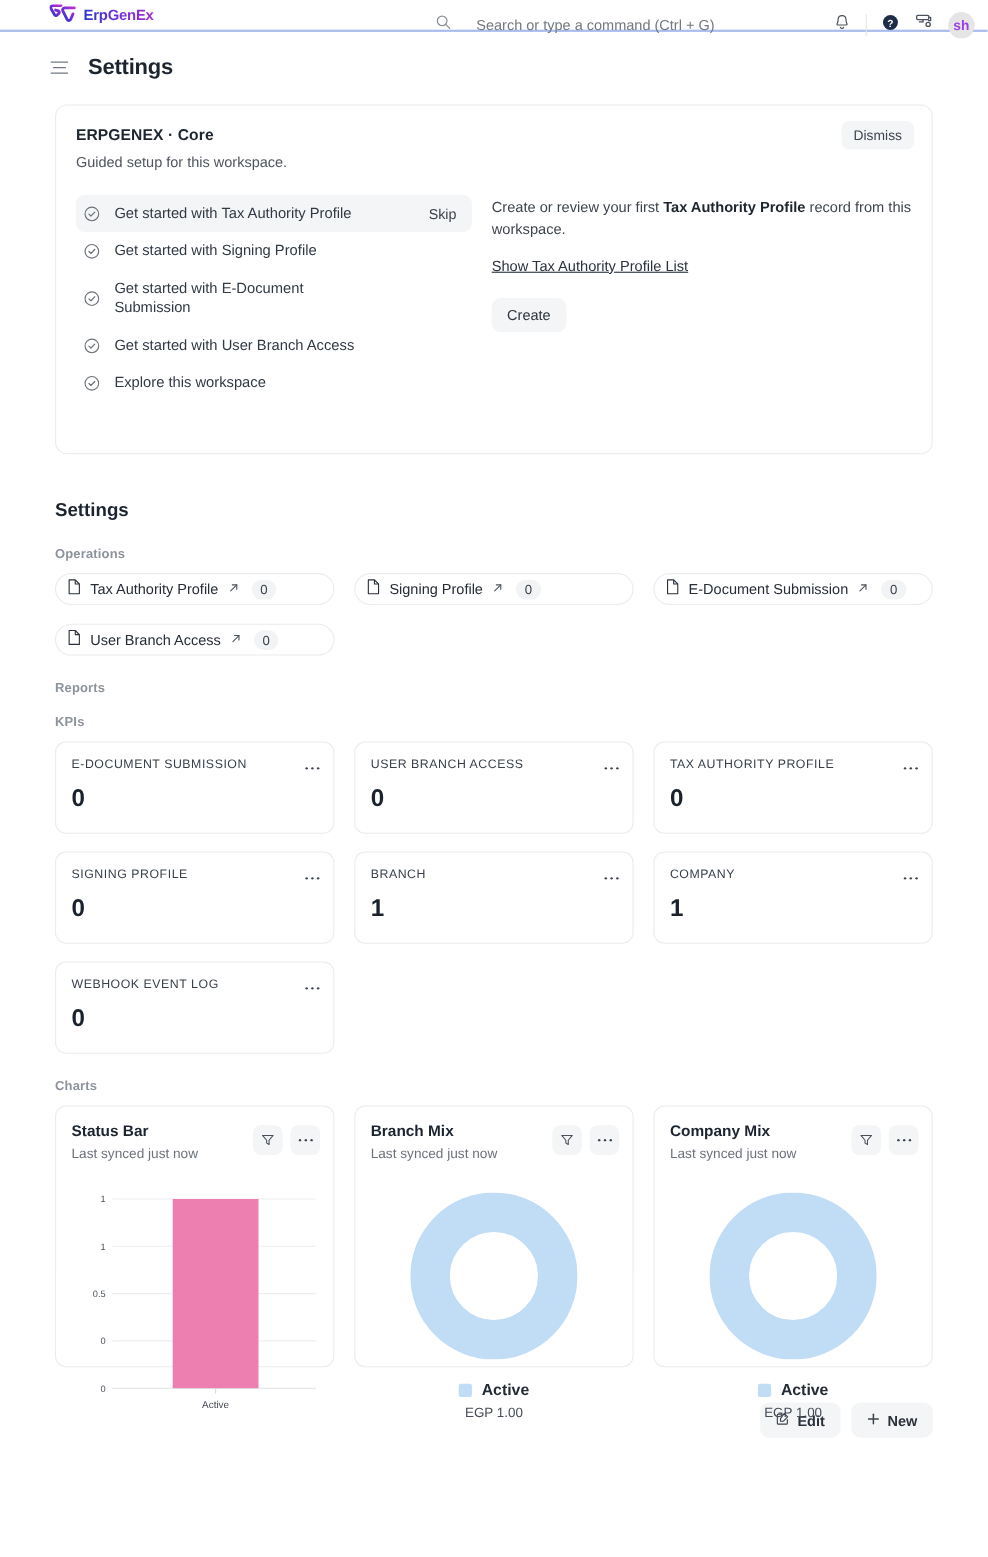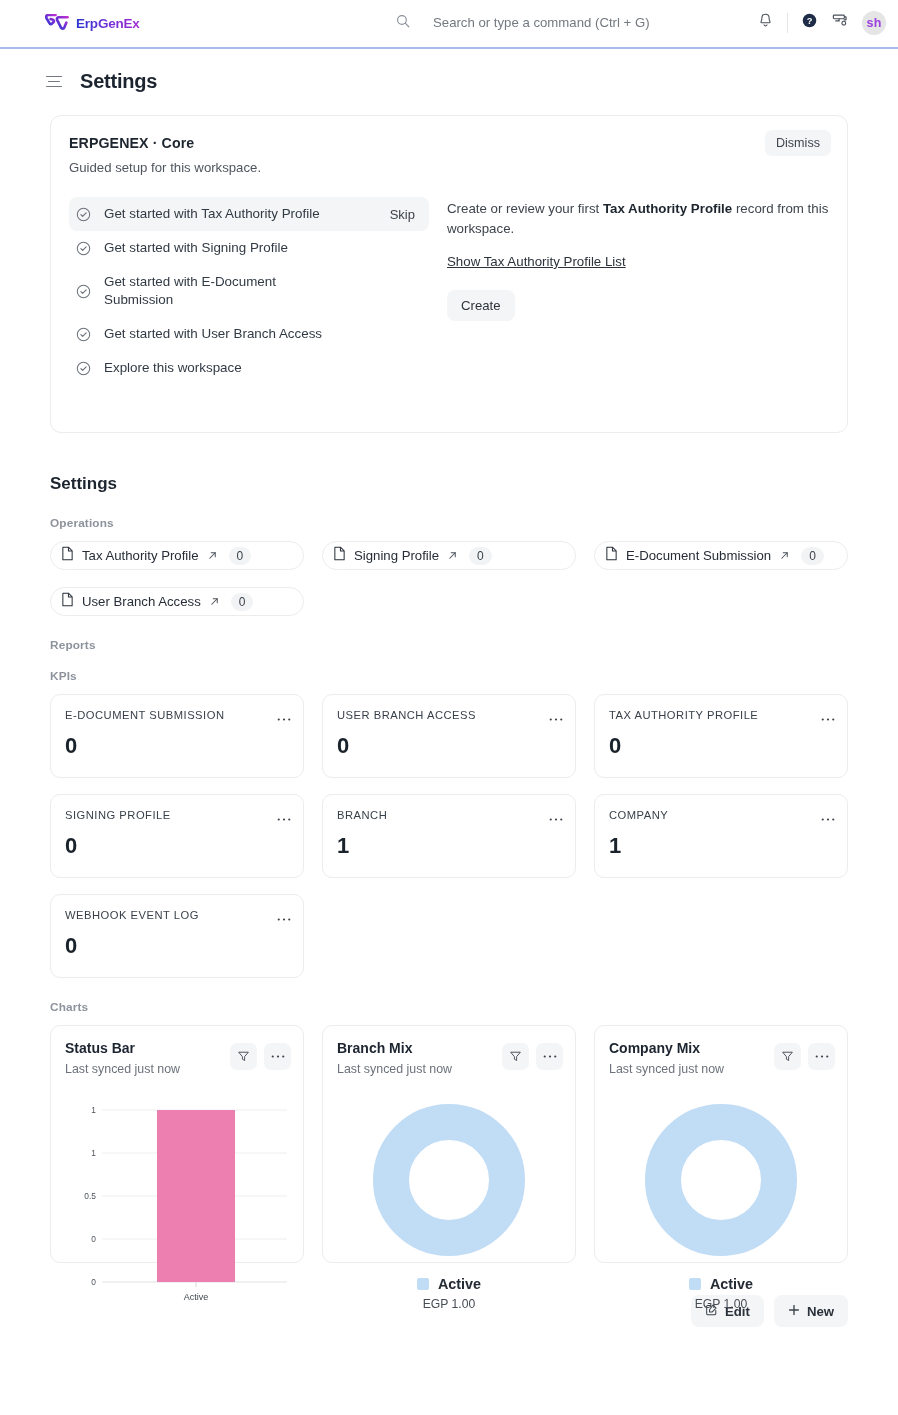--- a/index.html
+++ b/index.html
@@ -6,21 +6,21 @@
   html, body {
     width: 898px;
     background: #ffffff;
     font-family: "Liberation Sans", sans-serif;
     color: #1f272e;
   }
   body { position: relative; }
 
   
   .navbar {
-    height: 49px;
+    height: 29px;
     display: flex;
     align-items: center;
     background: #ffffff;
     border-bottom: 2px solid #a9bcee;
     padding: 0 18px;
     position: relative;
   }
   .brand { display: flex; align-items: center; gap: 7px; margin-left: 27px; }
   .brand-mark { width: 24px; height: 19px; position: relative; }
   .brand-name {

